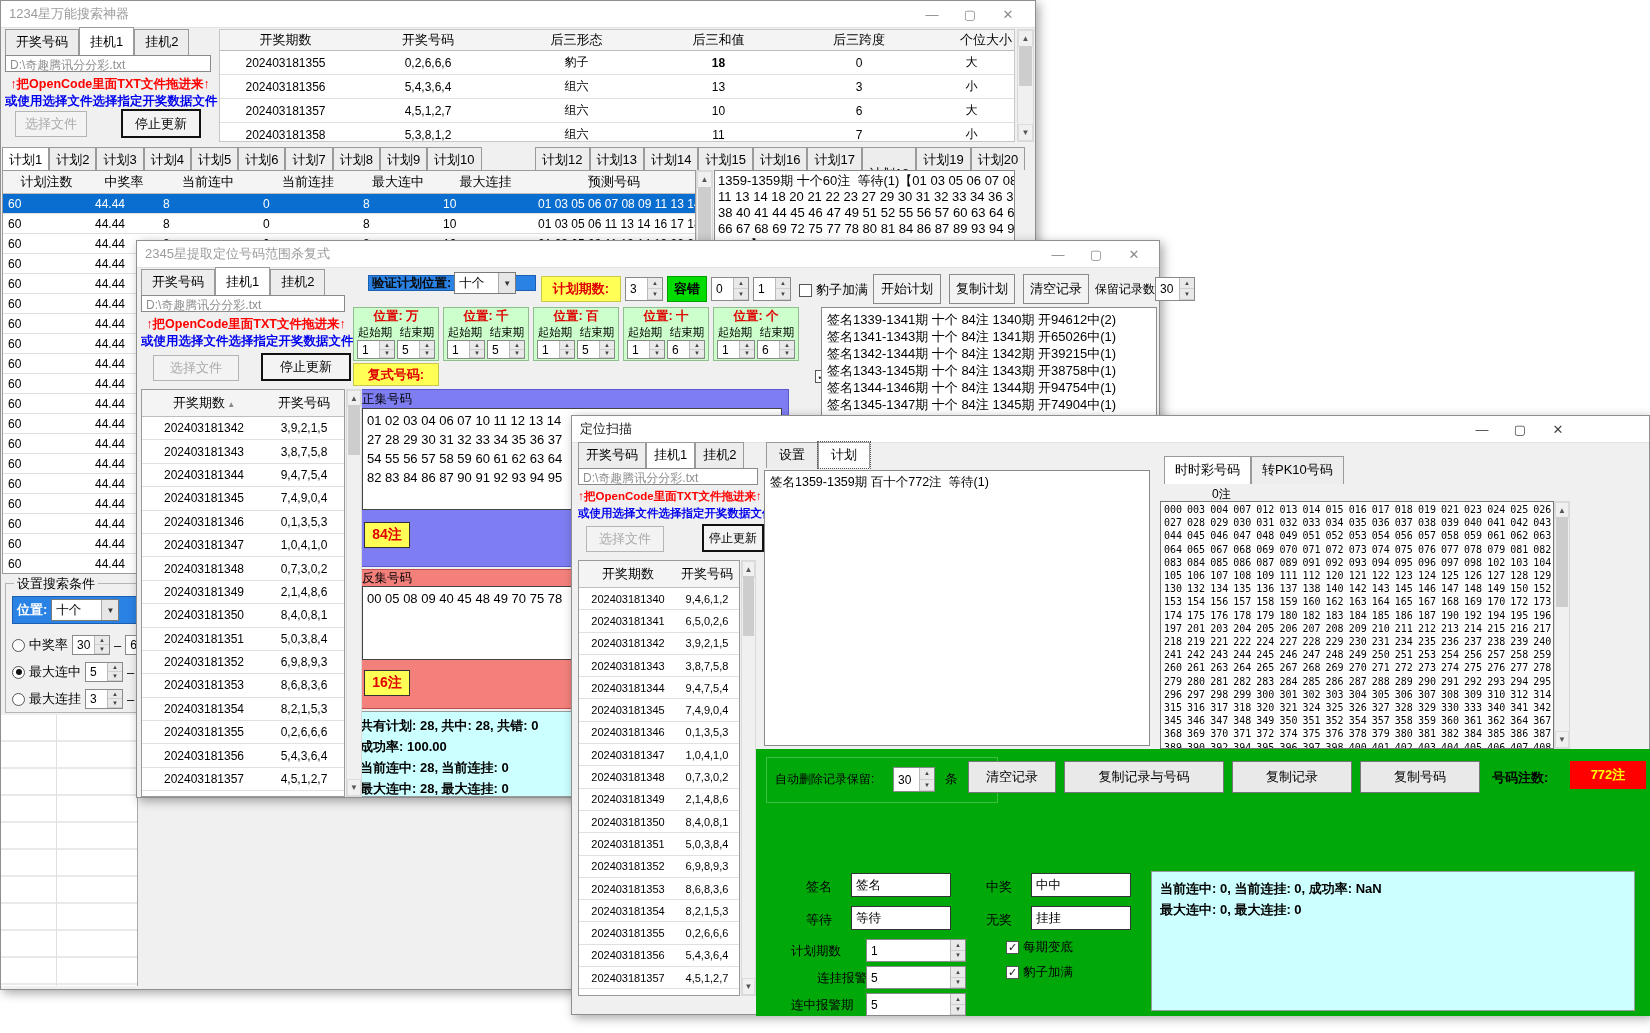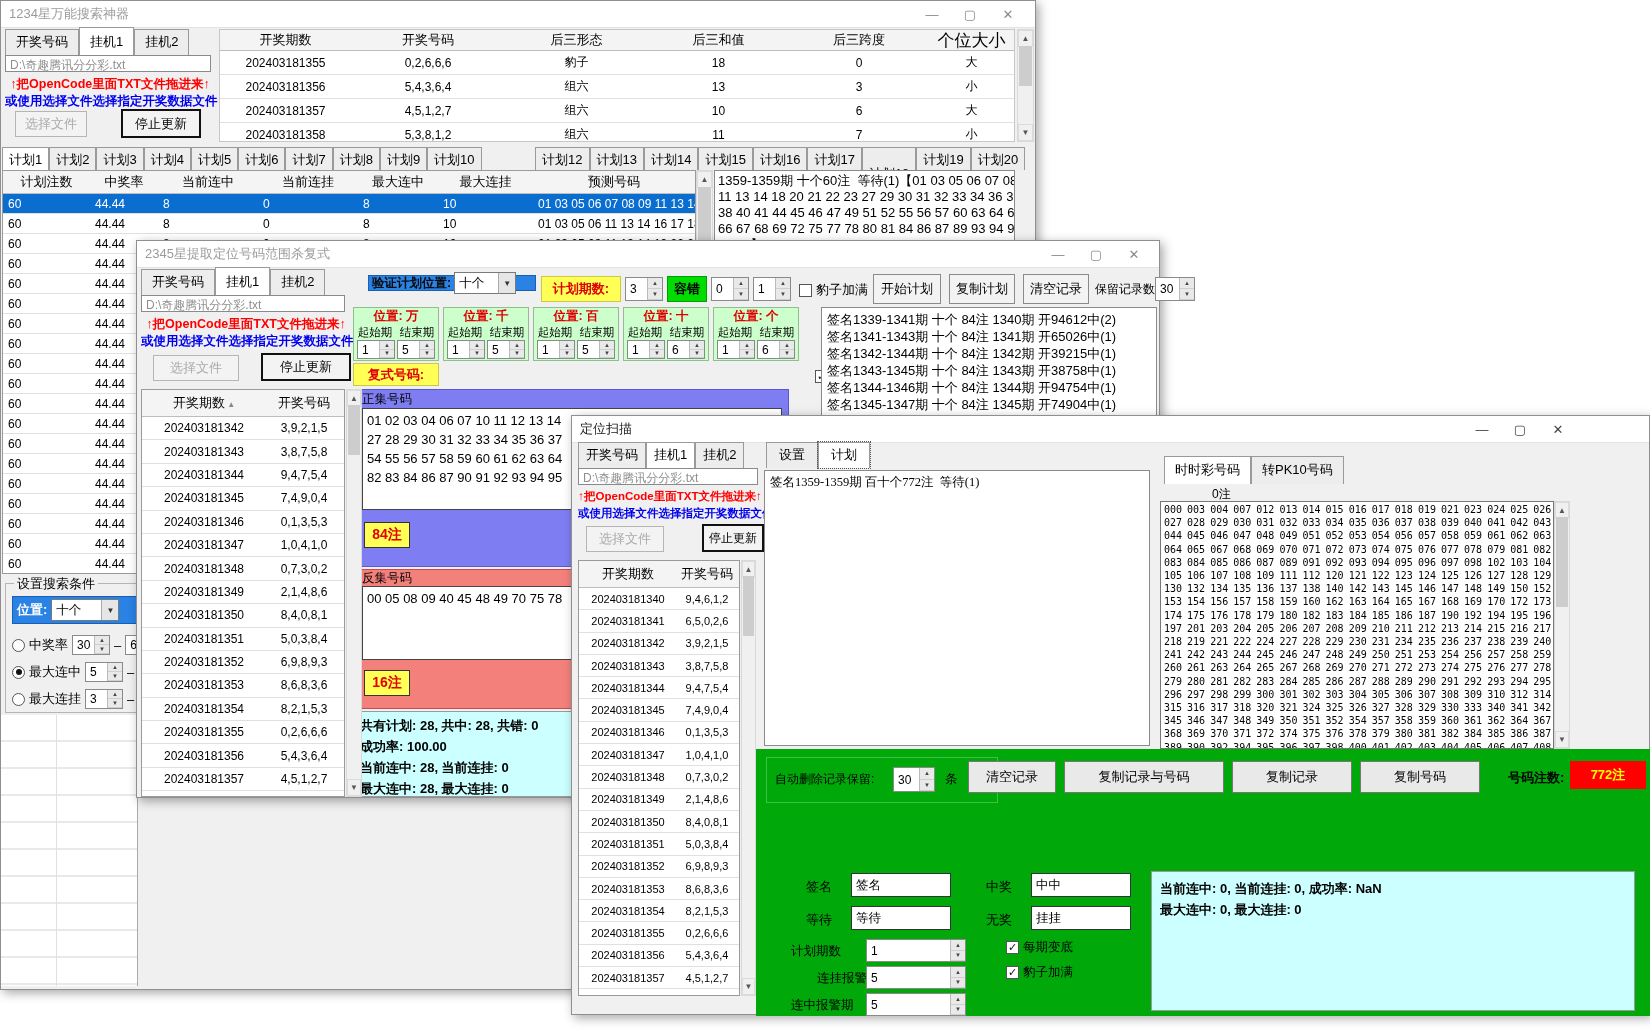--- a/index.html
+++ b/index.html
@@ -83,27 +83,27 @@
     <div class="btn dis abs" style="left:10px;top:80px;width:72px;height:26px;">选择文件</div>
     <div class="btn def abs" style="left:116px;top:78px;width:80px;height:29px;">停止更新</div>
   </div>
   <div class="tbl abs" id="aDrawTable" style="left:218px;top:28px;width:796px;height:113px;">
       <div class="trow head" style="height: 20px;">
         <div class="tc" style="width: 131px; font-size: 13px;">开奖期数</div>
         <div class="tc" style="width: 154px; font-size: 13px;">开奖号码</div>
         <div class="tc" style="width: 143px; font-size: 13px;">后三形态</div>
         <div class="tc" style="width: 141px; font-size: 13px;">后三和值</div>
         <div class="tc" style="width: 140px; font-size: 13px;">后三跨度</div>
-        <div class="tc" style="width: 85px; font-size: 17px;">个位大小</div>
+        <div class="tc" style="width: 85px; font-size: 13px; text-align: right;">个位大小</div>
       </div>
       <div class="trow" style="height: 23px;">
         <div class="tc" style="width: 131px;">202403181355</div>
         <div class="tc" style="width: 154px;">0,2,6,6,6</div>
         <div class="tc" style="width: 143px;">豹子</div>
-        <div class="tc" style="width: 141px;">18</div>
+        <div class="tc" style="width: 141px; font-weight: bold;">18</div>
         <div class="tc" style="width: 140px;">0</div>
         <div class="tc" style="width: 85px;">大</div>
       </div>
       <div class="trow" style="height: 23px;">
         <div class="tc" style="width: 131px;">202403181356</div>
         <div class="tc" style="width: 154px;">5,4,3,6,4</div>
         <div class="tc" style="width: 143px;">组六</div>
         <div class="tc" style="width: 141px;">13</div>
         <div class="tc" style="width: 140px;">3</div>
         <div class="tc" style="width: 85px;">小</div>
@@ -843,21 +843,21 @@
   <div class="vscroll" id="cScroll1" style="left:169px;top:144px;width:15px;height:436px;">
       <div class="varr" style="top: 0px;">▲</div>
       <div class="varr" style="bottom: 0px;">▼</div>
       <div class="vthumb" style="top: 15px; height: 60px;"></div>
     </div>
   <div class="ftabs abs" id="cViewTabs" style="left:194px;top:28px;height:24px;">
       <div class="ftab" style="padding: 3px 12px 4px;">设置</div>
       <div class="ftab on" style="padding: 3px 12px 4px; outline: rgb(85, 85, 85) dotted 1px;">计划</div>
     </div>
   <div class="abs" style="left:192px;top:54px;width:386px;height:276px;background:#fff;border:1px solid #8a8a8a;padding:3px 5px;overflow:hidden;">
-    <div class="logline" style="font-size:12.5px;font-family:Liberation Serif, serif;">签名1359-1359期 百十个772注  等待(1)</div>
+    <div class="logline" style="font-size:12.5px;">签名1359-1359期 百十个772注  等待(1)</div>
   </div>
   <div class="ftabs abs" id="cNumTabs" style="left:592px;top:42px;height:26px;">
       <div class="ftab on" style="padding: 4px 10px 5px;">时时彩号码</div>
       <div class="ftab" style="padding: 4px 10px 5px;">转PK10号码</div>
     </div>
   <div class="abs" style="left:640px;top:70px;font-size:12px;">0注</div>
   <div class="abs glines mono" id="cGrid" style="left:588px;top:85px;width:394px;height:248px;background:#fff;border:1px solid #777;padding:1px 3px;overflow:hidden;">
       <div>000 003 004 007 012 013 014 015 016 017 018 019 021 023 024 025 026</div>
       <div>027 028 029 030 031 032 033 034 035 036 037 038 039 040 041 042 043</div>
       <div>044 045 046 047 048 049 051 052 053 054 056 057 058 059 061 062 063</div>
@@ -893,21 +893,21 @@
               <i>▲</i>
               <i>▼</i>
             </span>
           </span></span>
       <span class="abs" style="left:178px;top:13px;font-size:12.5px;">条</span>
     </div>
     <div class="btn gr abs" style="left:212px;top:12px;width:88px;height:32px;">清空记录</div>
     <div class="btn gr abs" style="left:308px;top:12px;width:160px;height:32px;">复制记录与号码</div>
     <div class="btn gr abs" style="left:476px;top:12px;width:120px;height:32px;">复制记录</div>
     <div class="btn gr abs" style="left:604px;top:12px;width:120px;height:32px;">复制号码</div>
-    <span class="abs" style="left:736px;top:20px;font-size:13px;font-weight:bold;margin-left:16px;">号码注数:</span>
+    <span class="abs" style="left:736px;top:20px;font-size:13px;font-weight:bold;">号码注数:</span>
     <div class="abs" style="left:814px;top:12px;width:76px;height:28px;background:var(--red-badge);color:var(--red-badge-text);display:flex;align-items:center;justify-content:center;font-size:13px;font-weight:bold;">772注</div>
     <div id="cFields">
         <span class="abs" style="left: 50px; top: 129px; font-size: 13px;">签名</span>
         <div class="abs" style="left: 95px; top: 124px; width: 100px; height: 24px; background: rgb(255, 255, 255); border: 1px solid rgb(51, 51, 51); font-size: 12.5px; display: flex; align-items: center; padding-left: 4px;">签名</div>
         <span class="abs" style="left: 230px; top: 129px; font-size: 13px;">中奖</span>
         <div class="abs" style="left: 275px; top: 124px; width: 100px; height: 24px; background: rgb(255, 255, 255); border: 1px solid rgb(51, 51, 51); font-size: 12.5px; display: flex; align-items: center; padding-left: 4px;">中中</div>
         <span class="abs" style="left: 50px; top: 162px; font-size: 13px;">等待</span>
         <div class="abs" style="left: 95px; top: 157px; width: 100px; height: 24px; background: rgb(255, 255, 255); border: 1px solid rgb(51, 51, 51); font-size: 12.5px; display: flex; align-items: center; padding-left: 4px;">等待</div>
         <span class="abs" style="left: 230px; top: 162px; font-size: 13px;">无奖</span>
         <div class="abs" style="left: 275px; top: 157px; width: 100px; height: 24px; background: rgb(255, 255, 255); border: 1px solid rgb(51, 51, 51); font-size: 12.5px; display: flex; align-items: center; padding-left: 4px;">挂挂</div>

